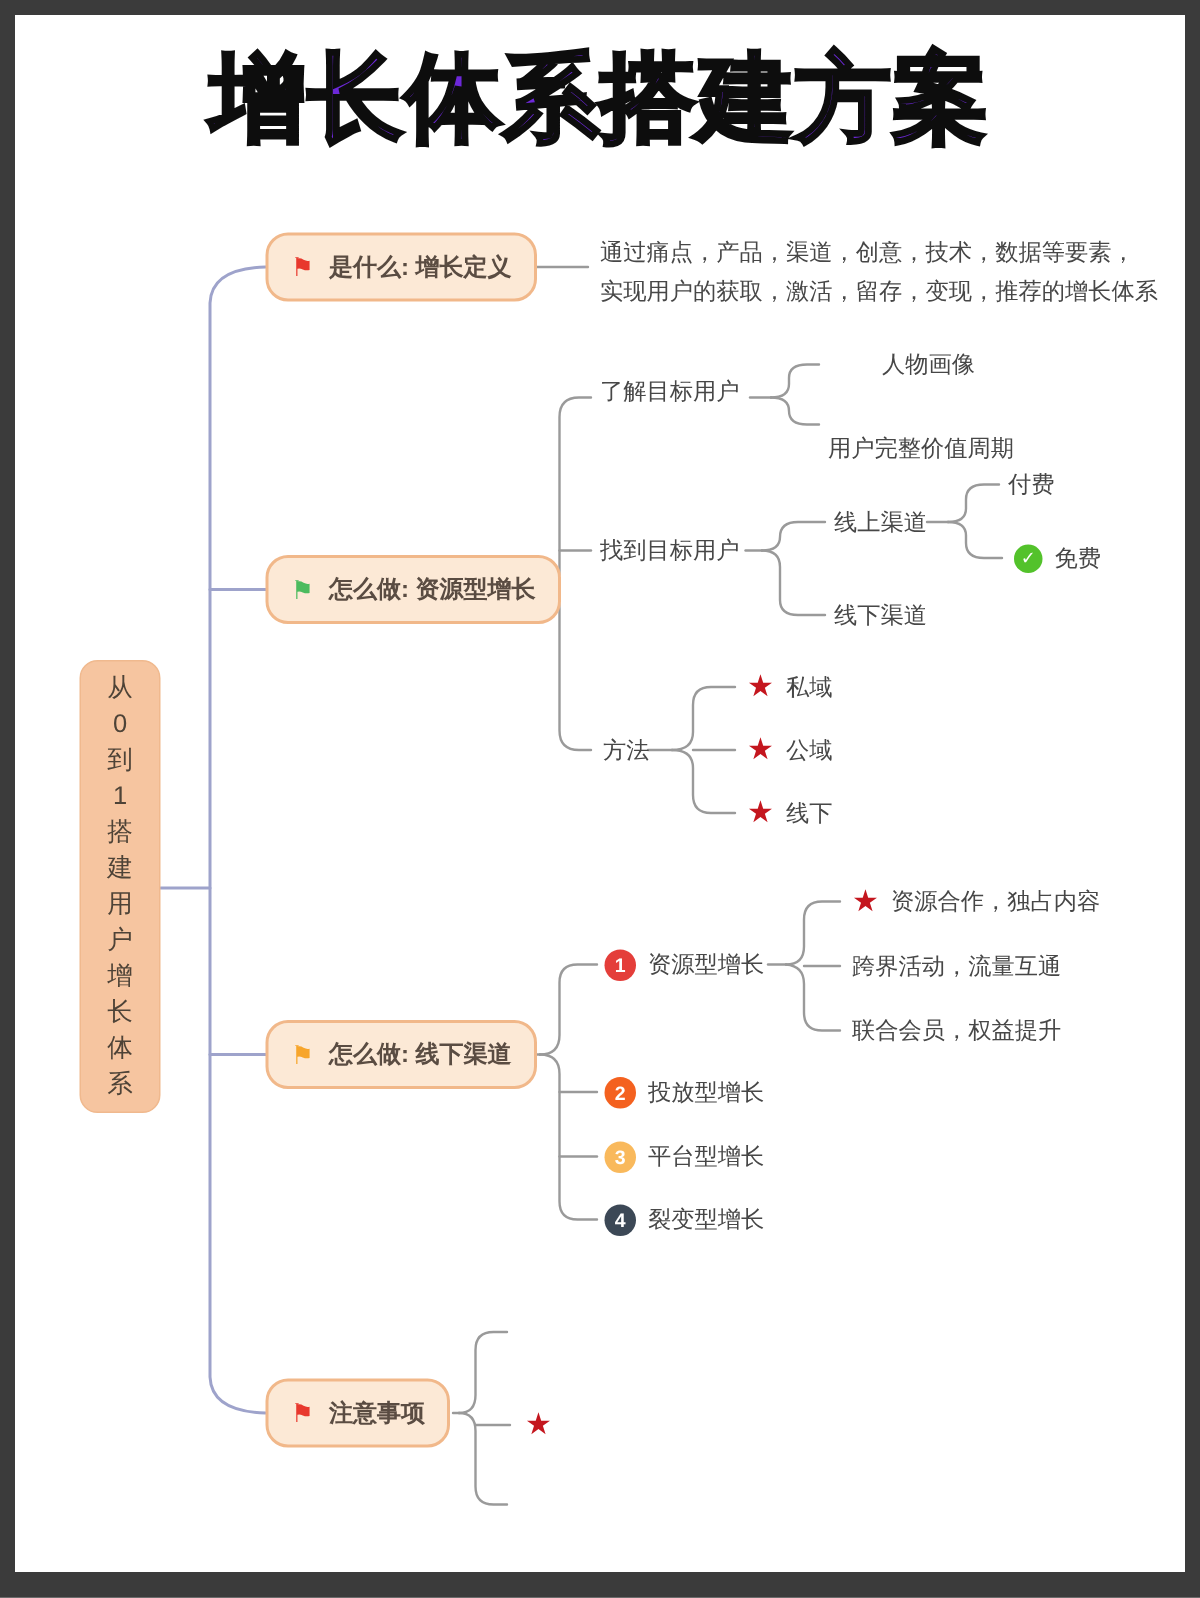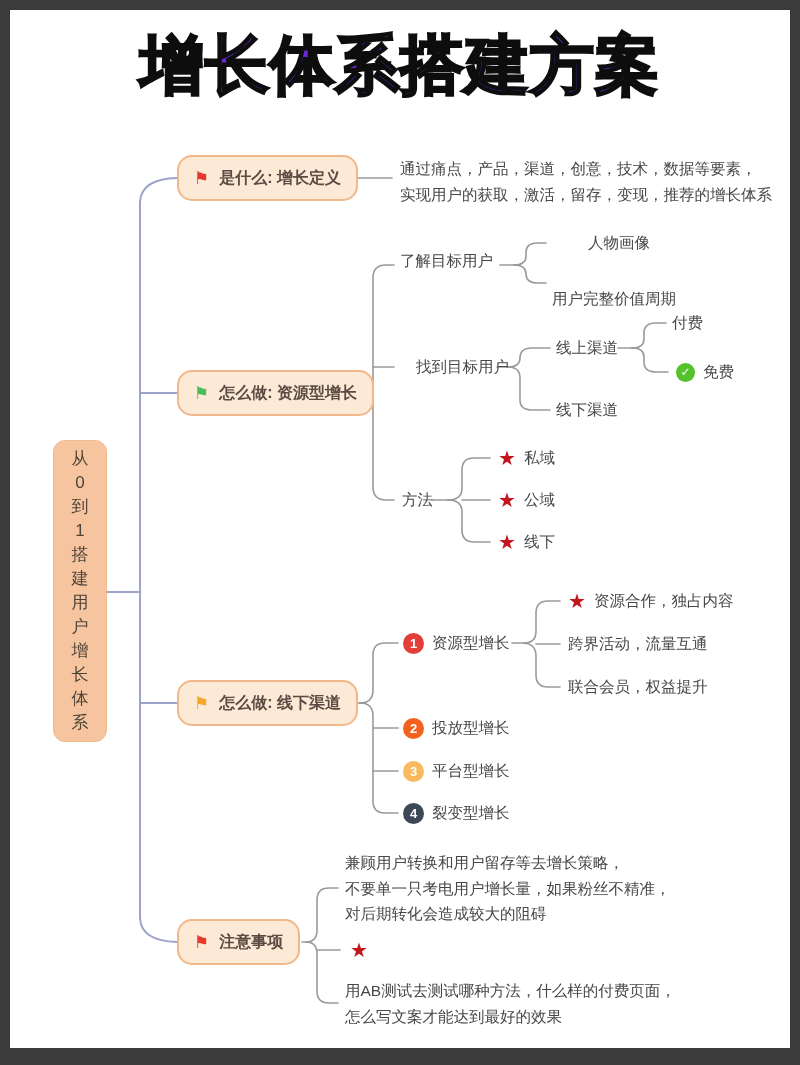--- a/index.html
+++ b/index.html
@@ -140,21 +140,21 @@
       <div class="leaf" style="left:400px; top:250px;">
         <span>了解目标用户</span>
       </div>
       <div class="leaf" style="left:552px; top:232px;margin-left:36px;">
         <span>人物画像</span>
       </div>
       <div class="leaf" style="left:552px; top:288px;">
         <span>用户完整价值周期</span>
       </div>
 
-      <div class="leaf" style="left:400px; top:356px;margin-left:16px;">
+      <div class="leaf" style="left:400px; top:356px;">
         <span>找到目标用户</span>
       </div>
       <div class="leaf" style="left:556px; top:337px;">
         <span>线上渠道</span>
       </div>
       <div class="leaf" style="left:672px; top:312px;">
         <span>付费</span>
       </div>
       <div class="leaf" style="left:676px; top:361px;">
         <span class="check">✓</span>
@@ -200,28 +200,19 @@
       </div>
       <div class="leaf" style="left:403px; top:760px;">
         <span class="badge badge-3">3</span>
         <span>平台型增长</span>
       </div>
       <div class="leaf" style="left:403px; top:802px;">
         <span class="badge badge-4">4</span>
         <span>裂变型增长</span>
       </div>
 
-      <div class="block" style="left:345px; top:850px;">
-        <div>兼顾用户转换和用户留存等去增长策略，</div>
-        <div>不要单一只考电用户增长量，如果粉丝不精准，</div>
-        <div>对后期转化会造成较大的阻碍</div>
-      </div>
       <div class="leaf" style="left:350px; top:939px;">
         <span class="star">★</span>
-      </div>
-      <div class="block" style="left:345px; top:978px;">
-        <div>用AB测试去测试哪种方法，什么样的付费页面，</div>
-        <div>怎么写文案才能达到最好的效果</div>
       </div>
 
     </div>
   </div>
 </div>
 
 </body></html>

